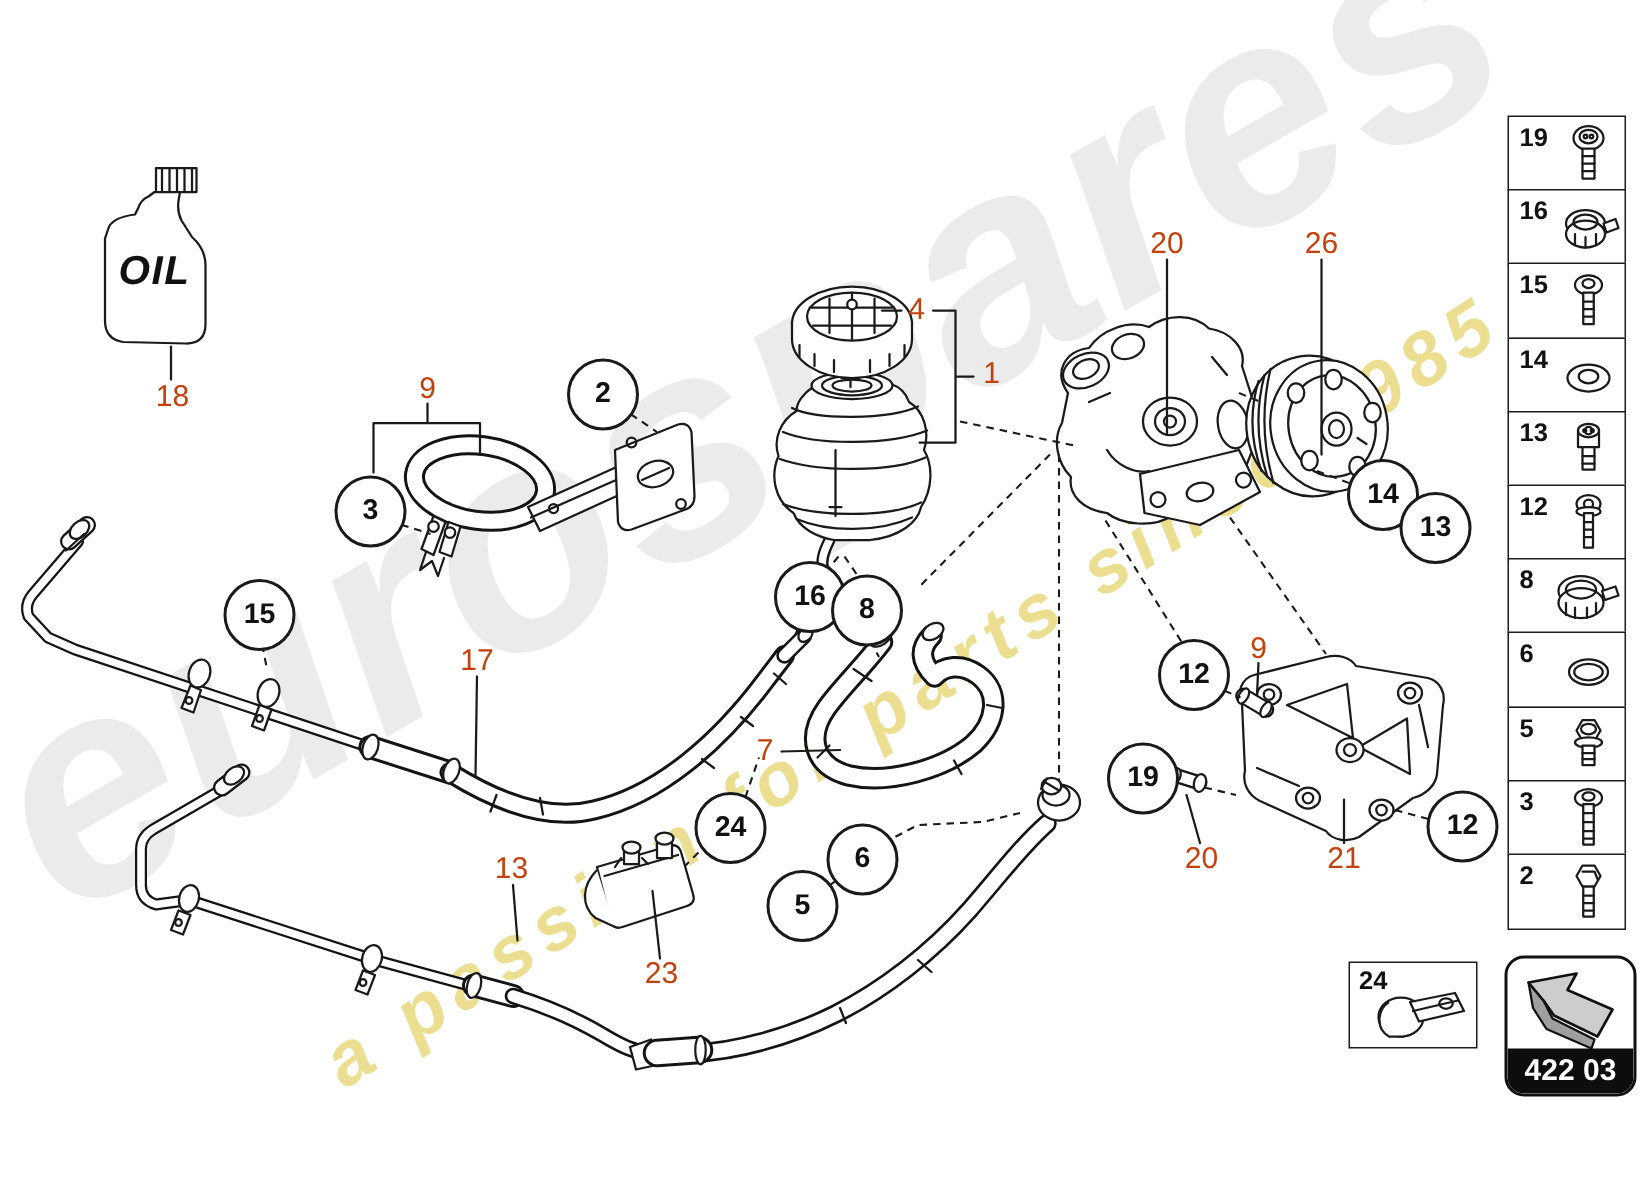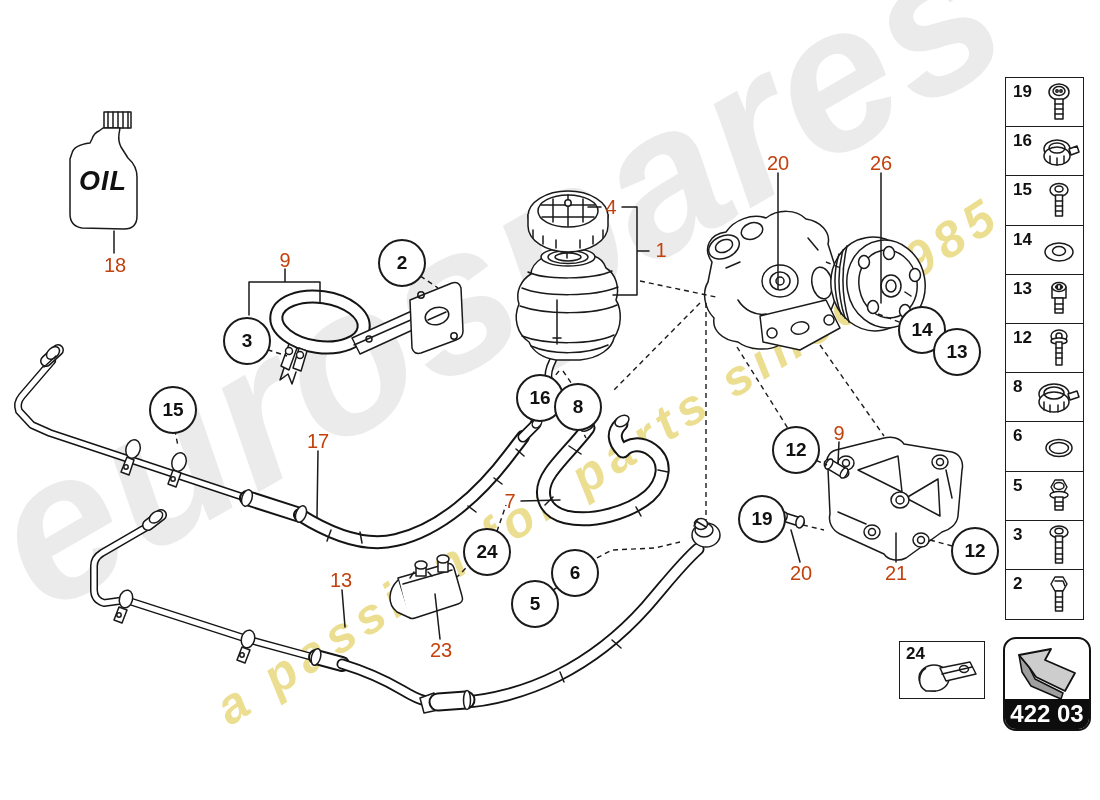--- a/index.html
+++ b/index.html
@@ -35,21 +35,21 @@
   .sb-num{position:absolute;left:7px;top:4px;font-weight:bold;font-size:17px;color:#111;}
   .sb-ic{position:absolute;right:2px;top:2px;}
   
   #inset24{position:absolute;left:899px;top:641px;width:86px;height:58px;box-sizing:border-box;
       border:1.8px solid #1c1c1c;background:#fff;z-index:5;}
   #inset24 .sb-num{left:6px;top:2px;}
   
   #reftile{position:absolute;left:1003px;top:637px;width:88px;height:94px;box-sizing:border-box;
       border:2.5px solid #111;border-radius:13px;background:#fff;overflow:hidden;z-index:5;}
   #refband{position:absolute;left:0;right:0;bottom:0;height:30px;background:#0d0d0d;color:#fff;
-      display:flex;align-items:center;justify-content:center;font-weight:bold;font-size:24px;}
+      display:flex;align-items:center;justify-content:center;font-weight:bold;font-size:20px;}
 </style>
 </head>
 <body>
 
 <div class="wm-brand">eurospares</div>
 <div class="wm-tag">a passion for parts since 1985</div>
 
 <svg id="art" width="1100" height="800" viewBox="0 0 1100 800">
 
   <g>

